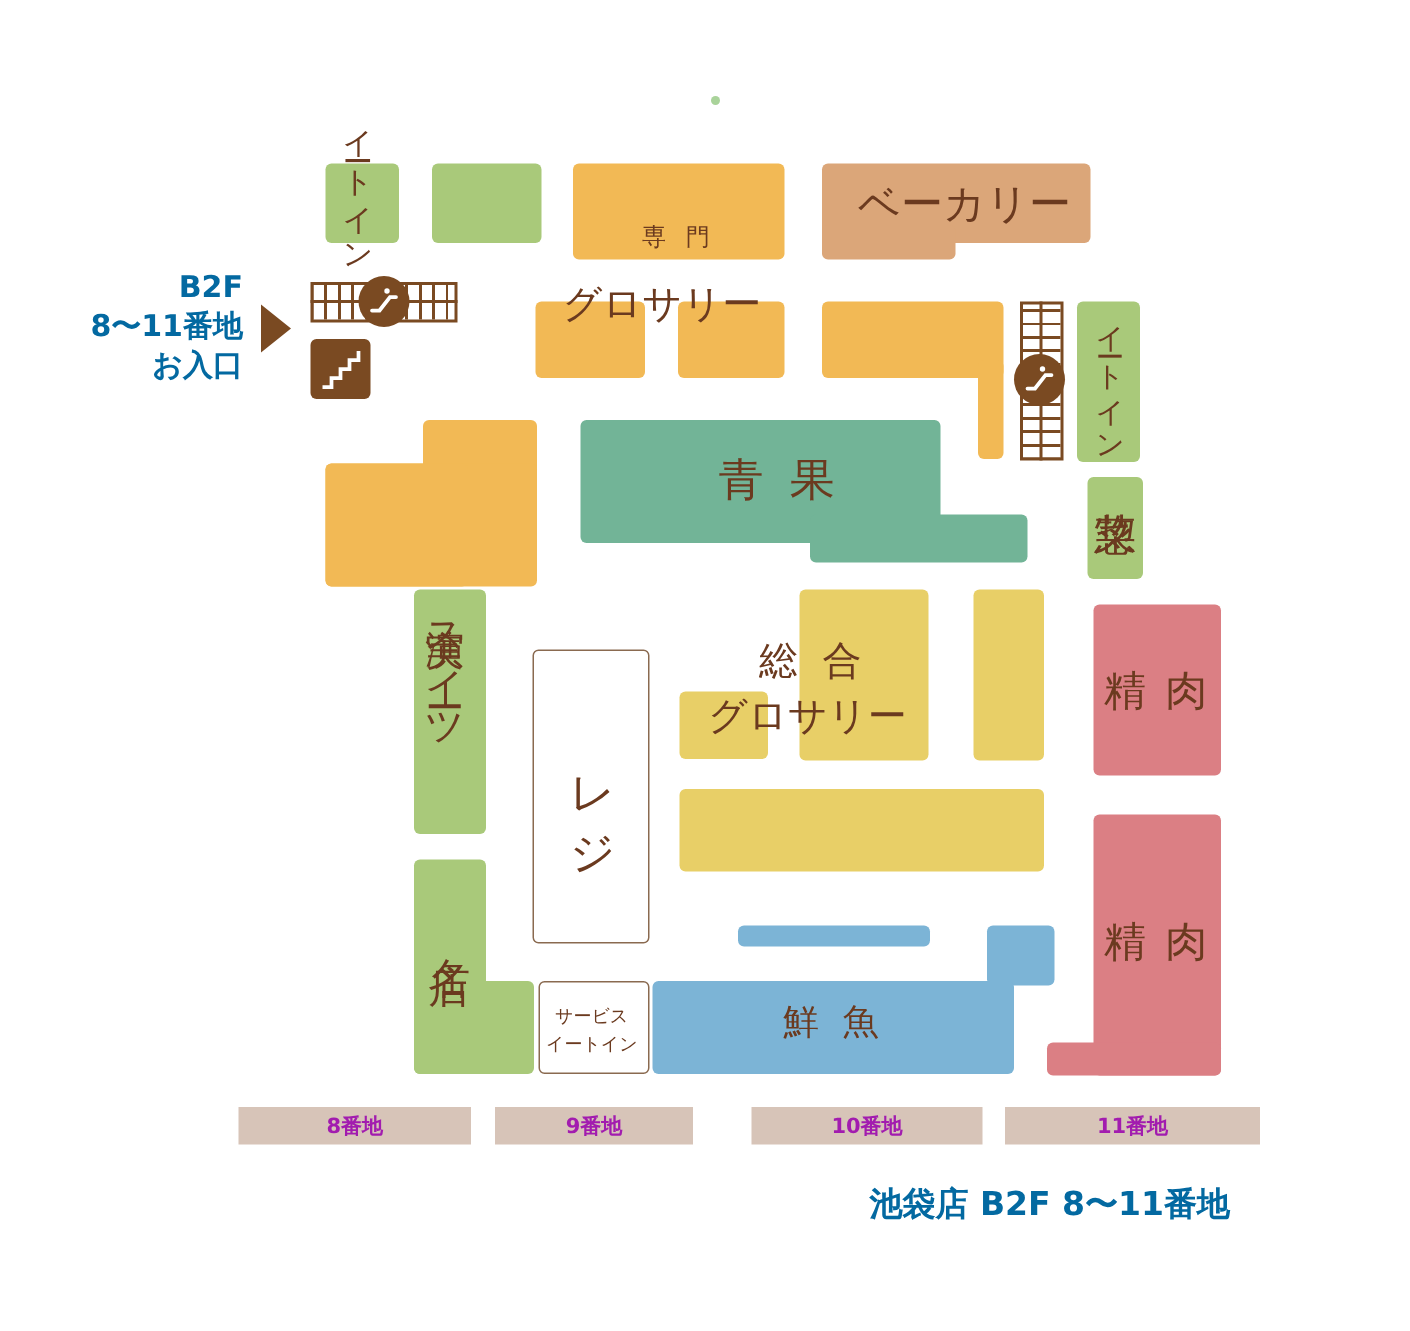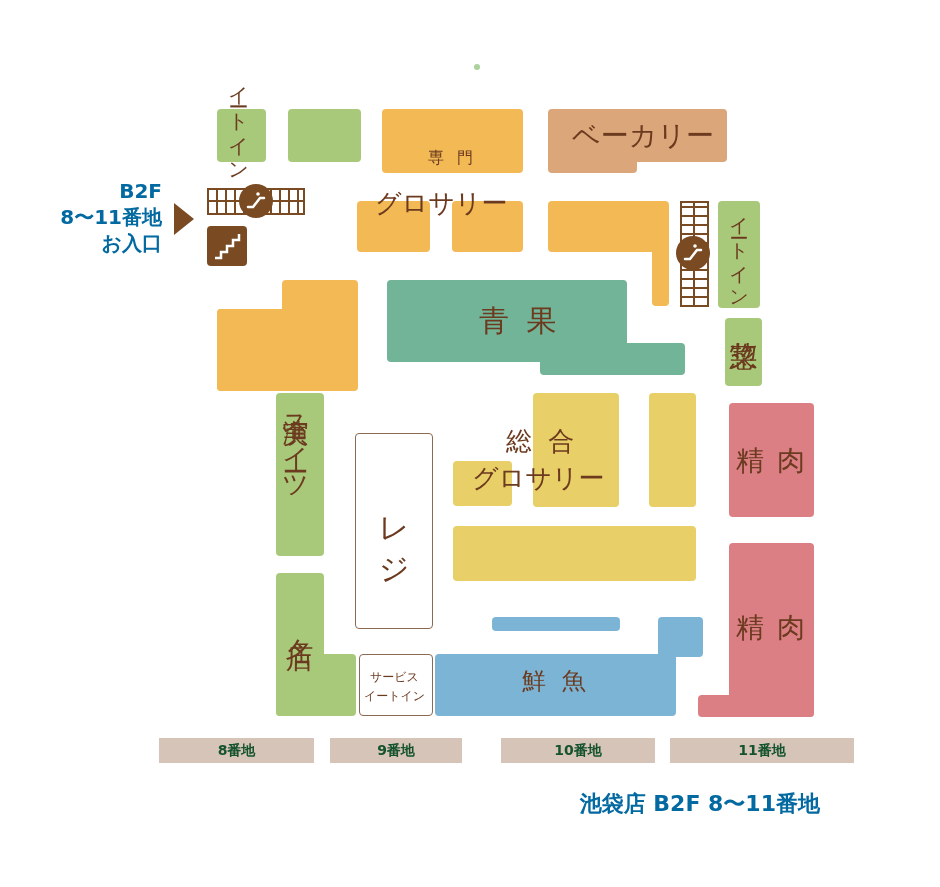--- a/index.html
+++ b/index.html
@@ -8,21 +8,21 @@
   .orange{background:#f2b955;}
   .green{background:#a9c97a;}
   .teal{background:#72b497;}
   .yellow{background:#e8cf67;}
   .pink{background:#db7f84;}
   .blue{background:#7cb4d6;}
   .tan{background:#dba679;}
   .label{position:absolute;color:#6b3a1f;font-family:"DejaVu Serif",serif;white-space:nowrap;line-height:1;}
   .vert{writing-mode:vertical-rl;text-orientation:upright;letter-spacing:2px;}
   .sans{font-family:"DejaVu Sans",sans-serif;font-weight:bold;color:#0369a1;}
-  .addr{position:absolute;top:738px;height:25px;background:#d7c4b8;font-family:"DejaVu Sans",sans-serif;font-size:14px;color:#14532d;display:flex;align-items:center;justify-content:center;font-weight:bold;}
+  .addr{position:absolute;top:738px;height:25px;background:#d7c4b8;font-family:"DejaVu Sans",sans-serif;font-size:14px;color:#a21caf;display:flex;align-items:center;justify-content:center;font-weight:bold;}
   .esc{position:absolute;border:2px solid #7a4a22;background:#fff;box-sizing:border-box;}
   .icon-circle{position:absolute;width:34px;height:34px;border-radius:50%;background:#7a4a22;display:flex;align-items:center;justify-content:center;}
   .outline{position:absolute;border:1.5px solid #8a6a50;background:#fff;border-radius:4px;box-sizing:border-box;}
 </style>
 </head>
 <body>
 
 <div style="position:absolute;left:474px;top:64px;width:6px;height:6px;border-radius:50%;background:#a9d39a;"></div>
 
 <div class="label sans" style="right:778px;top:178px;text-align:right;font-size:20px;line-height:26px;">
@@ -115,15 +115,15 @@
 <div class="blk green" style="left:276px;top:654px;width:80px;height:62px;"></div>
 <div class="label vert" style="left:285px;top:616px;font-size:28px;letter-spacing:4px;">名店</div>
 
 <div class="outline" style="left:359px;top:654px;width:74px;height:62px;"></div>
 <div class="label" style="left:370px;top:671px;font-size:12px;">サービス</div>
 <div class="label" style="left:364px;top:690px;font-size:12px;">イートイン</div>
 
 <div class="addr" style="left:159px;width:155px;">8番地</div>
 <div class="addr" style="left:330px;width:132px;">9番地</div>
 <div class="addr" style="left:501px;width:154px;">10番地</div>
-<div class="addr" style="left:670px;width:184px;">11番地</div>
+<div class="addr" style="left:670px;width:170px;">11番地</div>
 
 <div class="label sans" style="right:120px;top:793px;font-size:22px;">池袋店 B2F 8〜11番地</div>
 
 </body></html>

